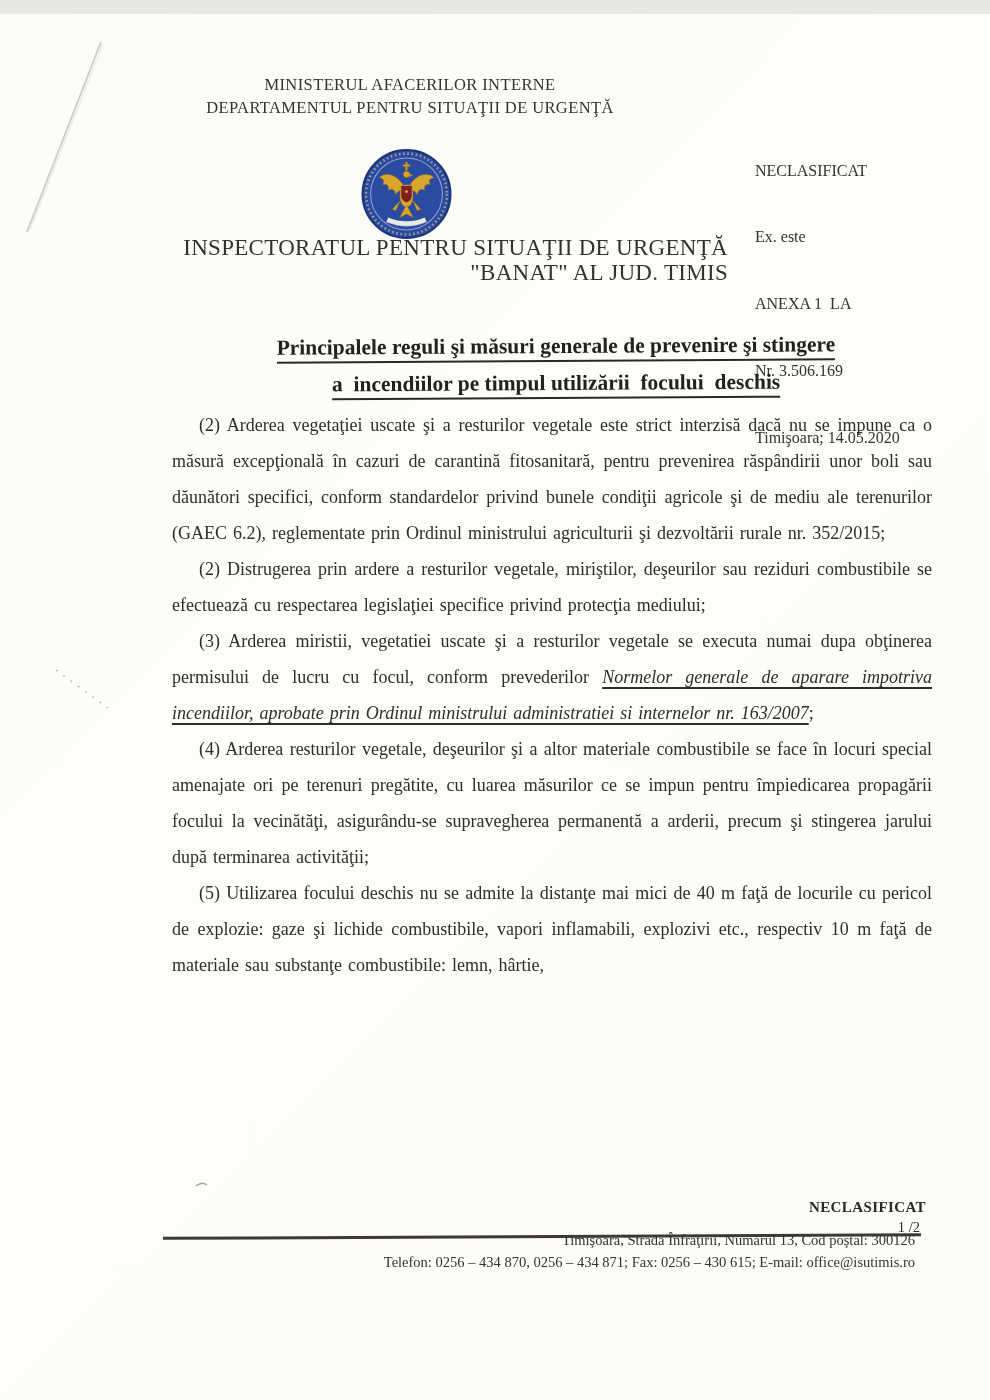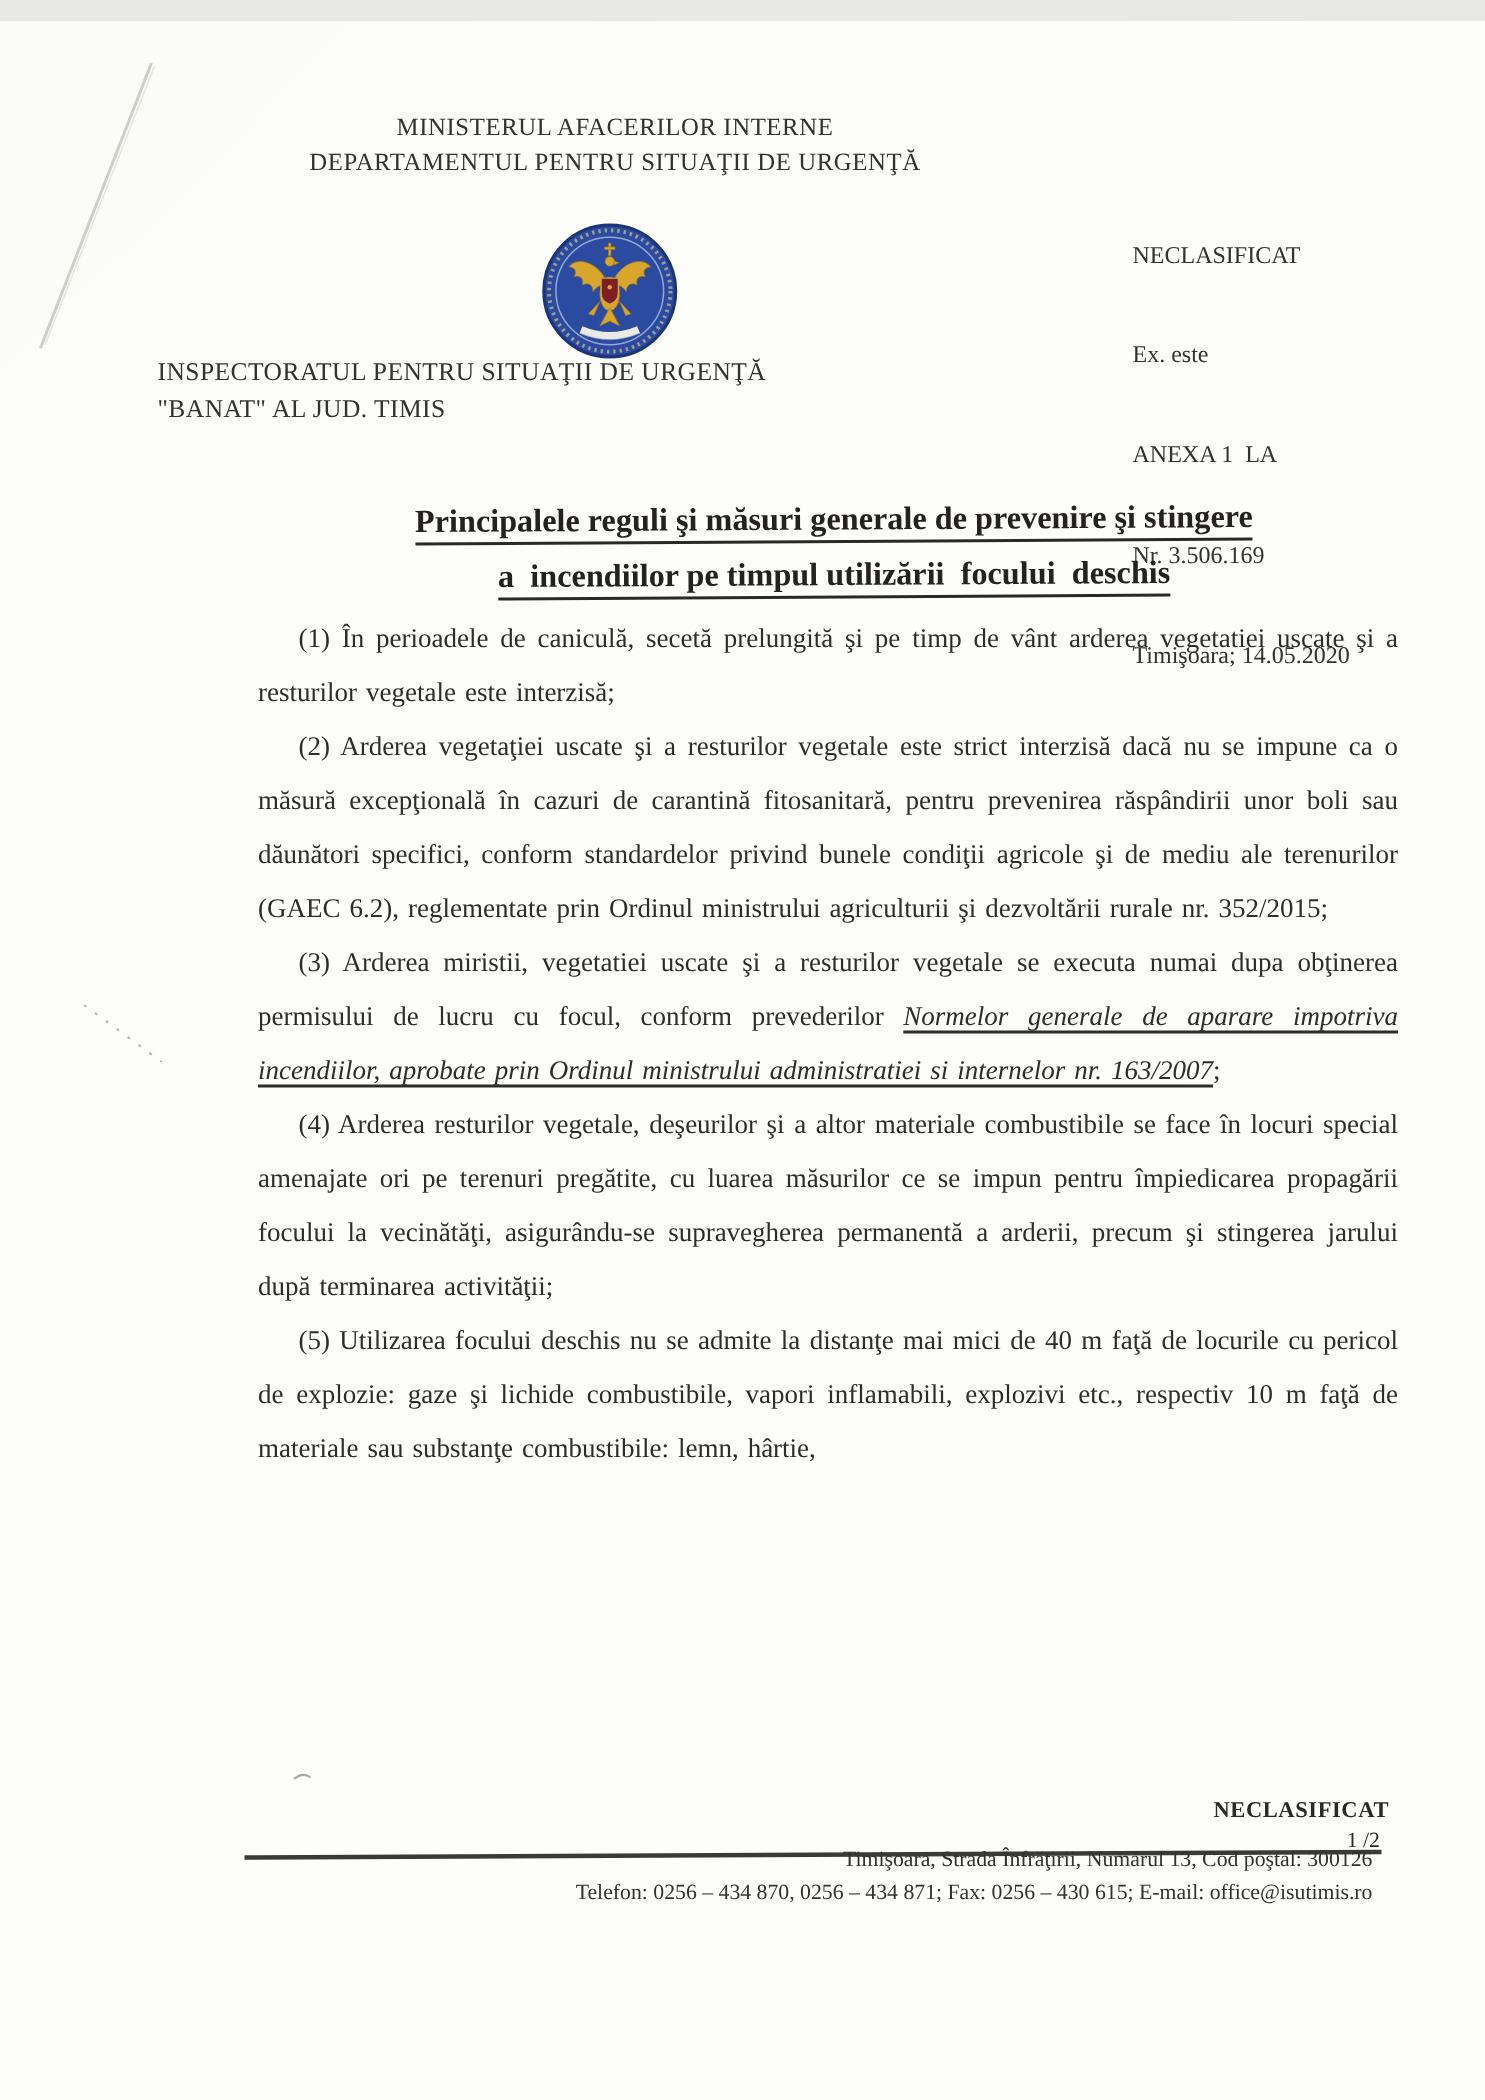--- a/index.html
+++ b/index.html
@@ -18,22 +18,22 @@
     text-align:center;font-size:16.5px;line-height:22.5px;
     letter-spacing:.4px;color:#33322f;
   }
   .class-block{
     position:absolute;left:755px;top:101px;width:220px;
     font-size:16px;line-height:22.3px;color:#33322f;
     white-space:pre-wrap;
   }
   .emblem{position:absolute;left:361px;top:134px;width:91px;height:92px;}
   .unit-block{
-    position:absolute;left:105px;top:221px;width:604px;
-    text-align:left;font-size:17px;line-height:25px;
+    position:absolute;left:124px;top:221px;width:604px;
+    text-align:right;font-size:23px;line-height:25px;
     letter-spacing:.3px;color:#33322f;
   }
   
   .title{
     position:absolute;left:170px;top:314px;width:772px;
     text-align:center;font-weight:bold;font-size:21.5px;line-height:37px;
     color:#232220;transform:rotate(-0.35deg);
   }
   .title .u{
     border-bottom:2.6px solid #2a2927;
@@ -119,22 +119,22 @@
     <div>INSPECTORATUL PENTRU SITUAŢII DE URGENŢĂ</div>
     <div>"BANAT" AL JUD. TIMIS</div>
   </div>
 
   <div class="title">
     <div><span class="u">Principalele reguli şi măsuri generale de prevenire şi stingere</span></div>
     <div><span class="u">a  incendiilor pe timpul utilizării  focului  deschis</span></div>
   </div>
 
   <div class="body-text">
-    <p>(1) În perioadele de caniculă, secetă prelungită şi pe timp de vânt arderea vegetatiei uscate şi a resturilor vegetale este interzisă;</p>
     <p>(2) Arderea vegetaţiei uscate şi a resturilor vegetale este strict interzisă dacă nu se impune ca o măsură excepţională în cazuri de carantină fitosanitară, pentru prevenirea răspândirii unor boli sau dăunători specifici, conform standardelor privind bunele condiţii agricole şi de mediu ale terenurilor (GAEC 6.2), reglementate prin Ordinul ministrului agriculturii şi dezvoltării rurale nr. 352/2015;</p>
+    <p>(2) Distrugerea prin ardere a resturilor vegetale, miriştilor, deşeurilor sau reziduri combustibile se efectuează cu respectarea legislaţiei specifice privind protecţia mediului;</p>
     <p><span>(3) Arderea miristii, vegetatiei uscate şi a resturilor vegetale se executa numai dupa obţinerea permisului de lucru cu focul, conform prevederilor </span><span class="emphasis">Normelor generale de aparare impotriva incendiilor, aprobate prin Ordinul ministrului administratiei si internelor nr. 163/2007</span><span>;</span></p>
     <p>(4) Arderea resturilor vegetale, deşeurilor şi a altor materiale combustibile se face în locuri special amenajate ori pe terenuri pregătite, cu luarea măsurilor ce se impun pentru împiedicarea propagării focului la vecinătăţi, asigurându-se supravegherea permanentă a arderii, precum şi stingerea jarului după terminarea activităţii;</p>
     <p>(5) Utilizarea focului deschis nu se admite la distanţe mai mici de 40 m faţă de locurile cu pericol de explozie: gaze şi lichide combustibile, vapori inflamabili, explozivi etc., respectiv 10 m faţă de materiale sau substanţe combustibile: lemn, hârtie,</p>
   </div>
 
   <div class="footer-class">NECLASIFICAT</div>
   <div class="footer-page">1 /2</div>
   <div class="footer-rule"></div>
   <div class="footer-address">
     <div>Timişoara, Strada Înfrăţirii, Numărul 13, Cod poştal: 300126</div>

